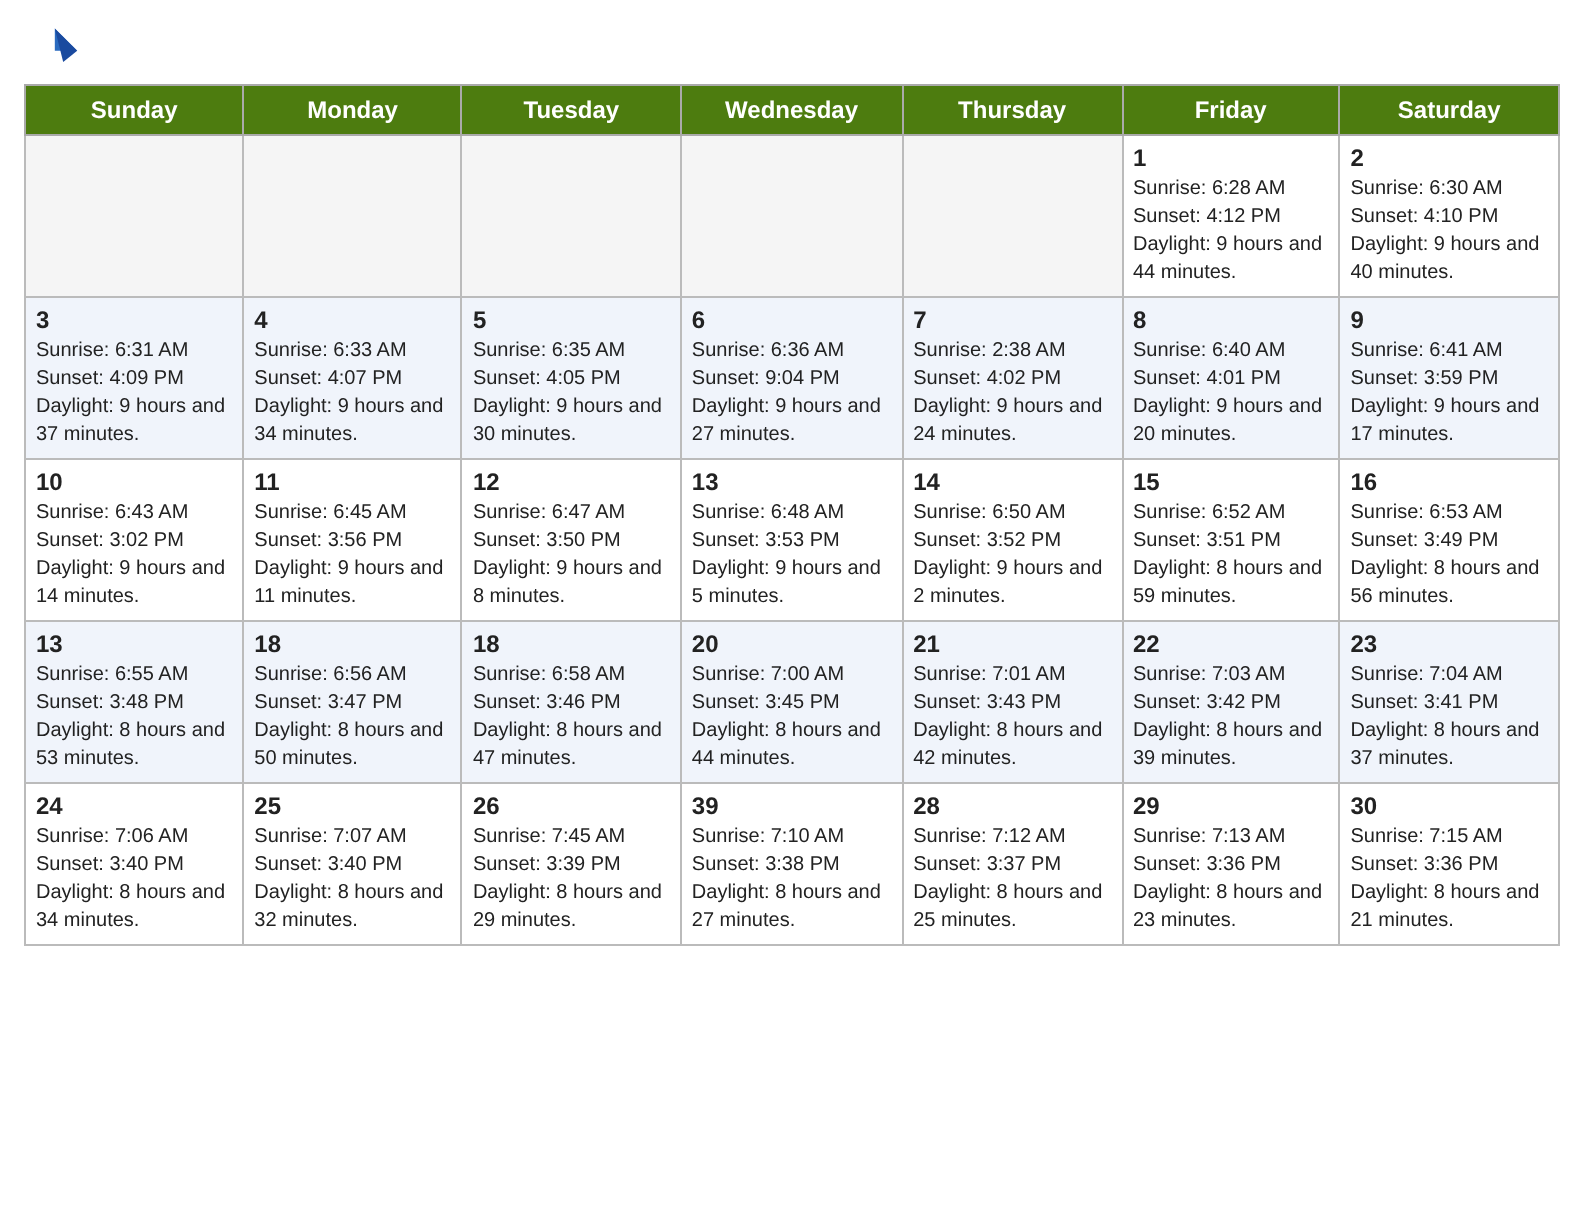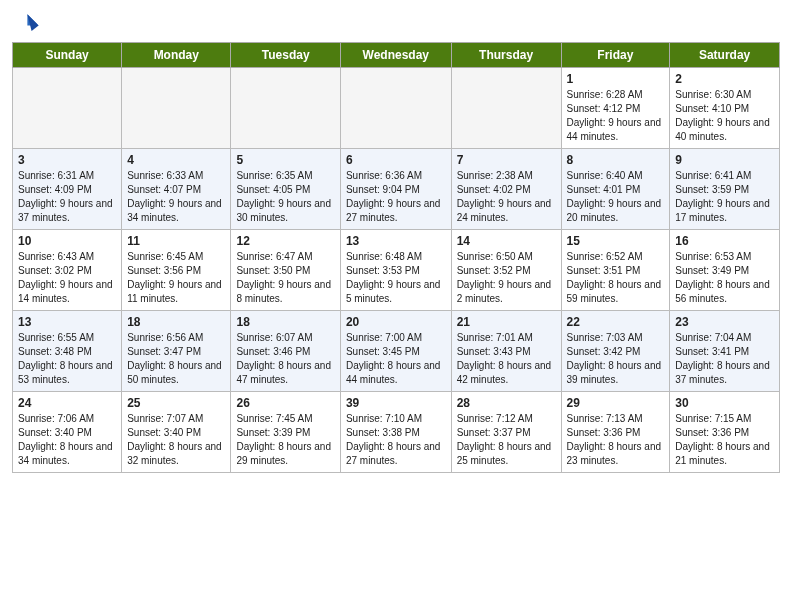--- a/index.html
+++ b/index.html
@@ -254,21 +254,21 @@
 Daylight: 8 hours and 53 minutes.</div>
           </td>
           <td>
             <span class="day-num">18</span>
             <div class="day-info">Sunrise: 6:56 AM
 Sunset: 3:47 PM
 Daylight: 8 hours and 50 minutes.</div>
           </td>
           <td>
             <span class="day-num">18</span>
-            <div class="day-info">Sunrise: 6:07 AM
+            <div class="day-info">Sunrise: 6:58 AM
 Sunset: 3:46 PM
 Daylight: 8 hours and 47 minutes.</div>
           </td>
           <td>
             <span class="day-num">20</span>
             <div class="day-info">Sunrise: 7:00 AM
 Sunset: 3:45 PM
 Daylight: 8 hours and 44 minutes.</div>
           </td>
           <td>

